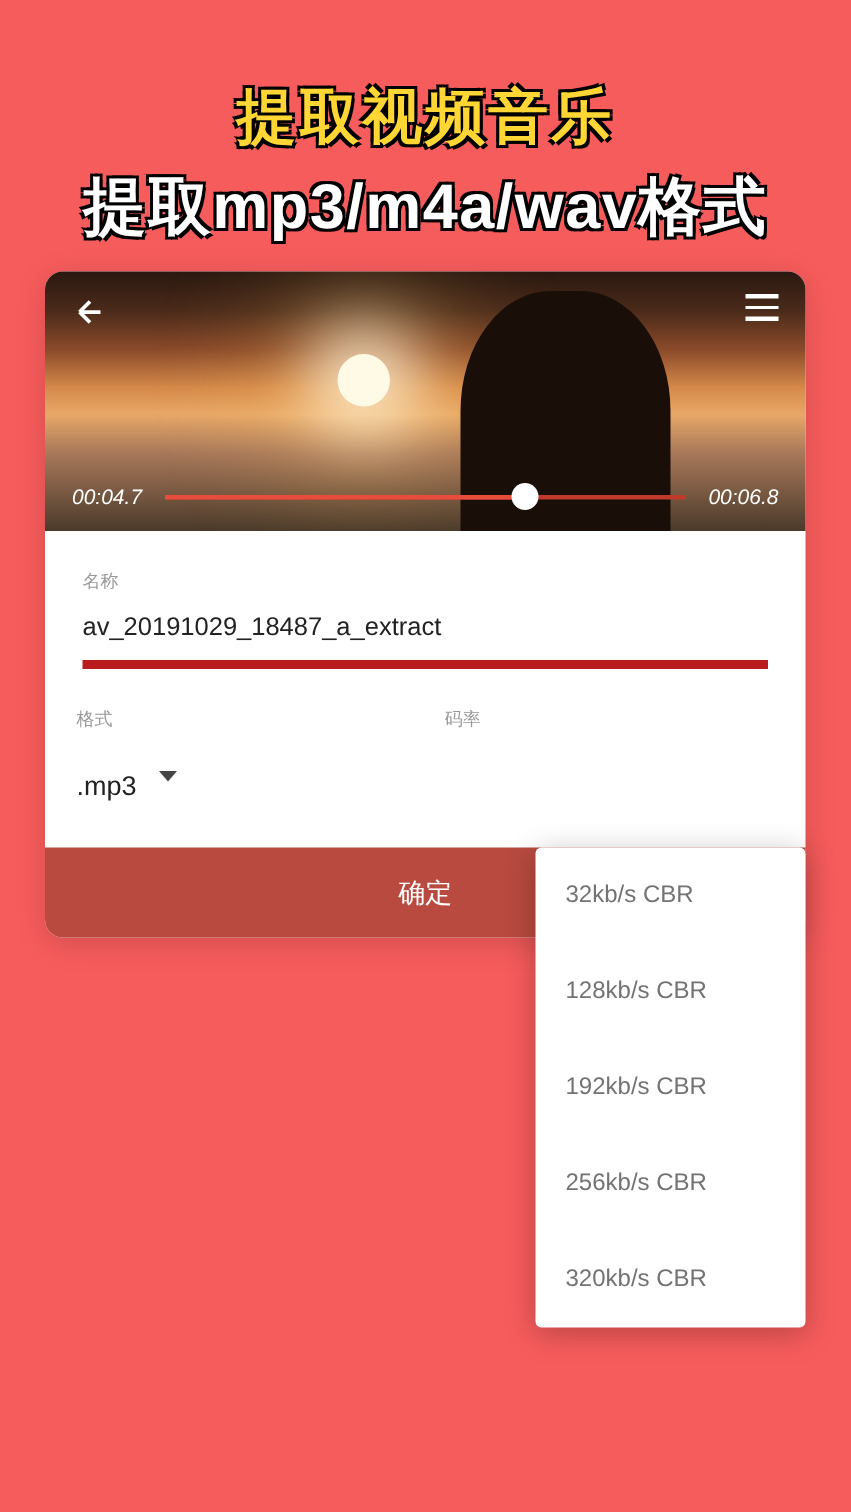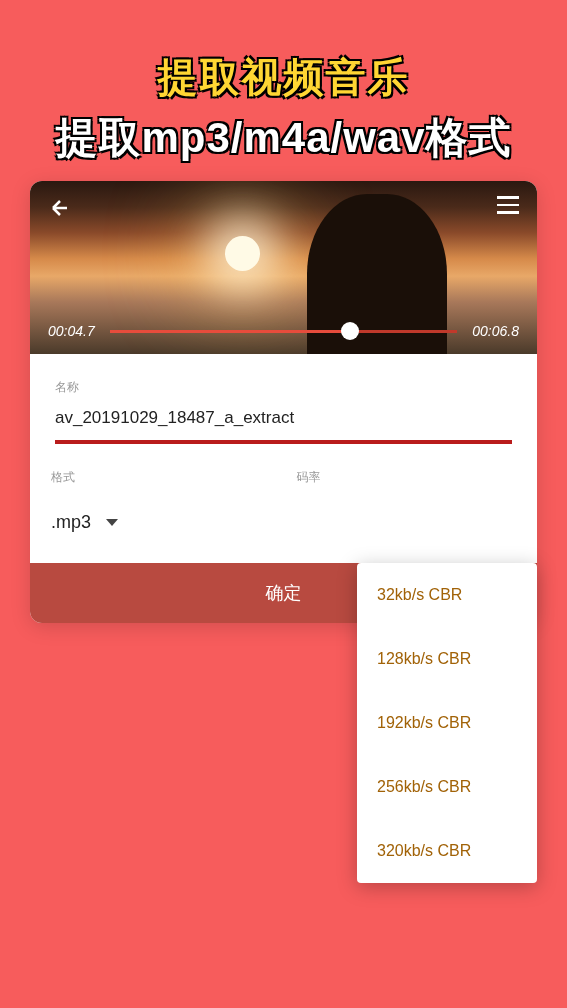--- a/index.html
+++ b/index.html
@@ -142,35 +142,34 @@
     }
     .field-label {
       font-size: 12px;
       color: #999;
       margin-bottom: 12px;
     }
     .field-value {
       font-size: 17px;
       color: #222;
       padding-bottom: 12px;
-      border-bottom: 4px solid #b91c1c;
+      border-bottom: 6px solid #b91c1c;
     }
     .two-col {
       display: flex;
       padding: 25px 25px 30px 21px;
       gap: 30px;
     }
     .col {
       flex: 1;
     }
     .dropdown-value {
       font-size: 18px;
       color: #222;
       display: flex;
-      align-items: center;
       gap: 15px;
       cursor: pointer;
       margin-top: 26px;
     }
     .dropdown-arrow {
       width: 0;
       height: 0;
       border-left: 6px solid transparent;
       border-right: 6px solid transparent;
       border-top: 7px solid #444;
@@ -191,21 +190,21 @@
       right: 0px;
       width: 180px;
       background: #fff;
       box-shadow: 0 4px 20px rgba(0,0,0,0.25);
       border-radius: 4px;
       z-index: 10;
     }
     .dropdown-item {
       padding: 23px 20px;
       font-size: 16px;
-      color: #a16207;
+      color: #737373;
       cursor: pointer;
       text-align: left;
     }
   </style>
 </head>
 <body>
 
 <div class="header-title">提取视频音乐</div>
 <div class="header-subtitle">提取mp3/m4a/wav格式</div>
 

